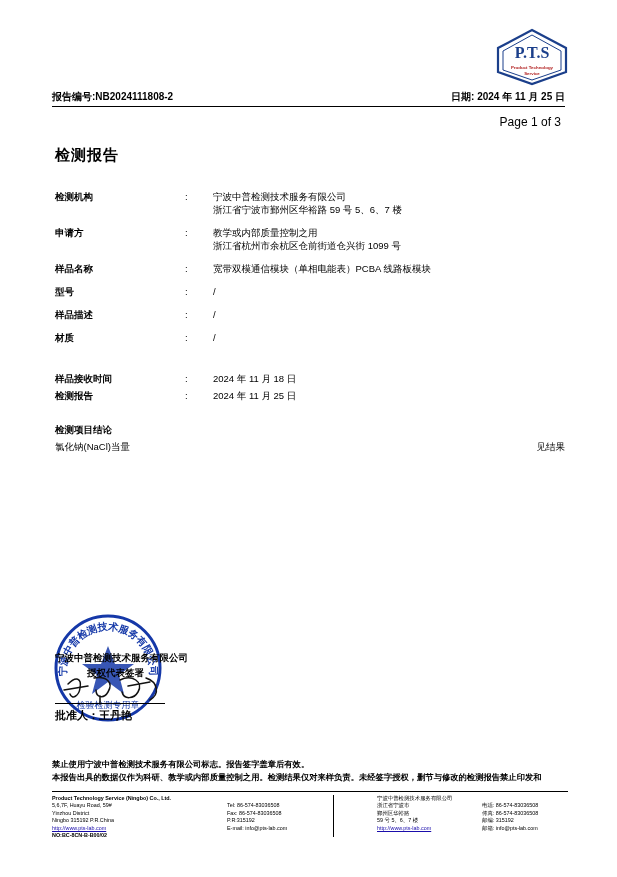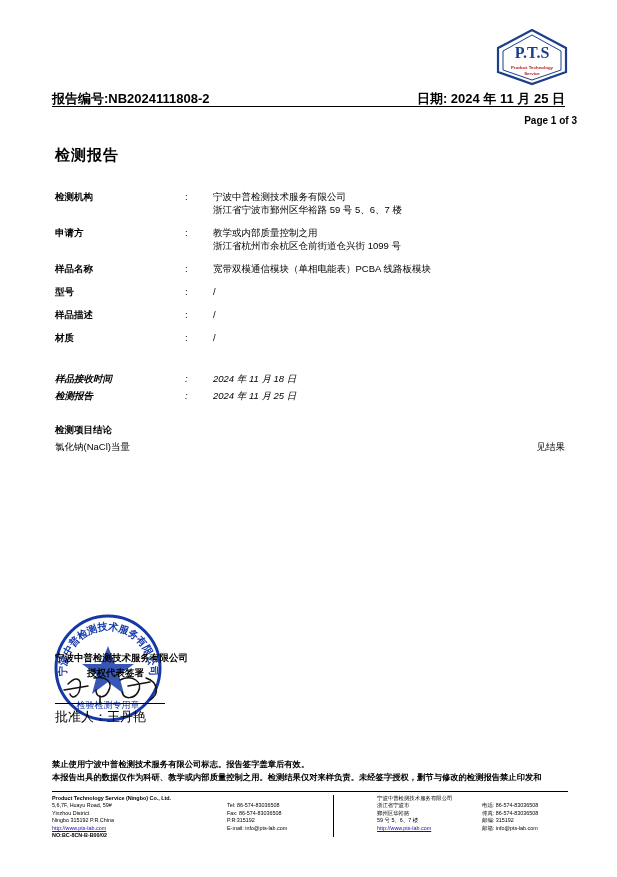--- a/index.html
+++ b/index.html
@@ -34,38 +34,38 @@
   .logo svg { display: block; }
 
   
   .header-row {
     position: absolute;
     left: 52px;
     top: 90px;
     width: 513px;
     display: flex;
     justify-content: space-between;
-    font-size: 13px;
+    font-size: 10px;
     font-weight: bold;
   }
   .hr-line {
     position: absolute;
     left: 52px;
     top: 106px;
     width: 513px;
     height: 1px;
     background: #000;
   }
 
   .page-num {
     position: absolute;
-    right: 40px;
+    right: 56px;
     top: 115px;
-    font-size: 10px;
-    font-weight: bold;
+    font-size: 12px;
+    font-weight: normal;
   }
 
   
   .doc-title {
     position: absolute;
     left: 55px;
     top: 146px;
     font-size: 15px;
     font-weight: bold;
     letter-spacing: 1px;
@@ -77,21 +77,21 @@
     left: 55px;
     top: 190px;
     width: 510px;
     font-size: 9.5px;
   }
   .info-row {
     display: flex;
     margin-bottom: 10px;
     line-height: 13px;
   }
-  .info-row.tight { margin-bottom: 4px; font-style: italic; }
+  .info-row.tight { margin-bottom: 4px; }
   .lbl {
     width: 130px;
     font-weight: bold;
     flex: 0 0 130px;
   }
   .colon {
     width: 28px;
     flex: 0 0 28px;
   }
   .val { flex: 1 1 auto; }
@@ -138,22 +138,22 @@
     left: 55px;
     top: 703px;
     width: 110px;
     height: 1px;
     background: #000;
   }
   .sig-approve {
     position: absolute;
     left: 55px;
     top: 708px;
-    font-size: 13px;
-    font-weight: normal;
+    font-size: 11px;
+    font-weight: bold;
   }
 
   
   .stamp {
     position: absolute;
     left: 52px;
     top: 612px;
     width: 112px;
     height: 112px;
   }

